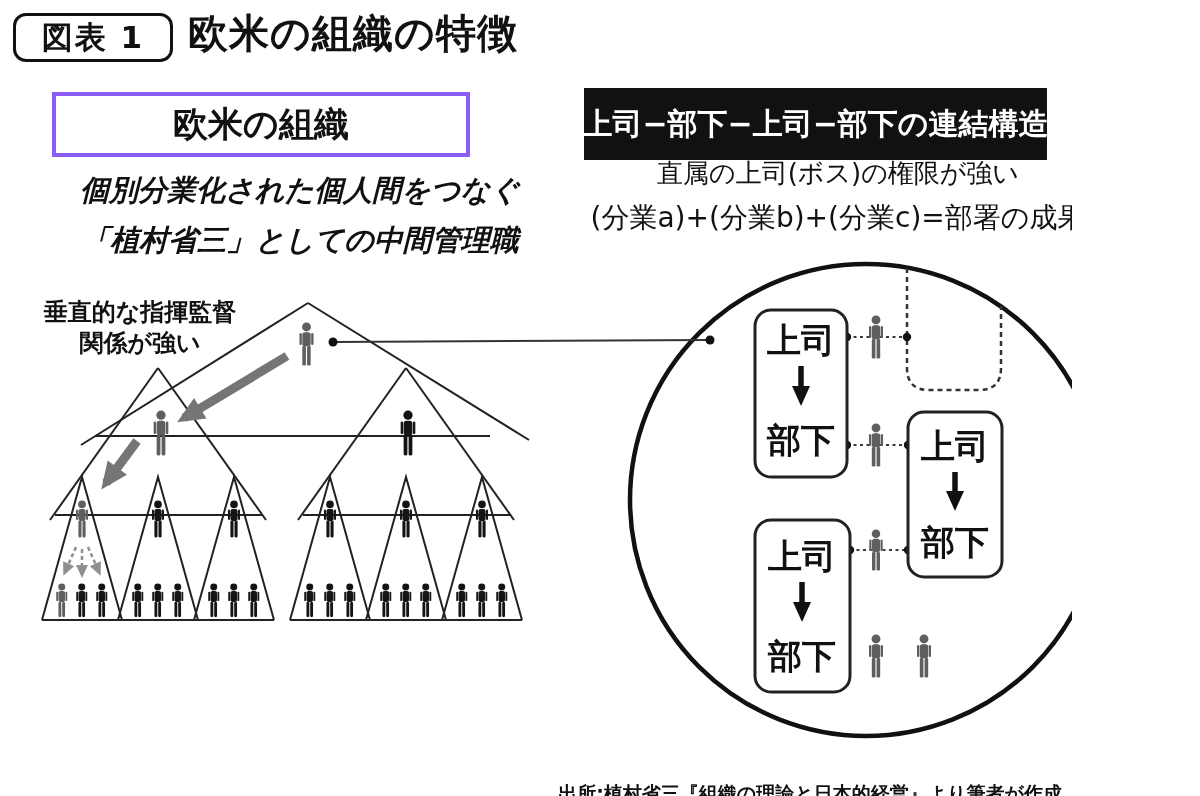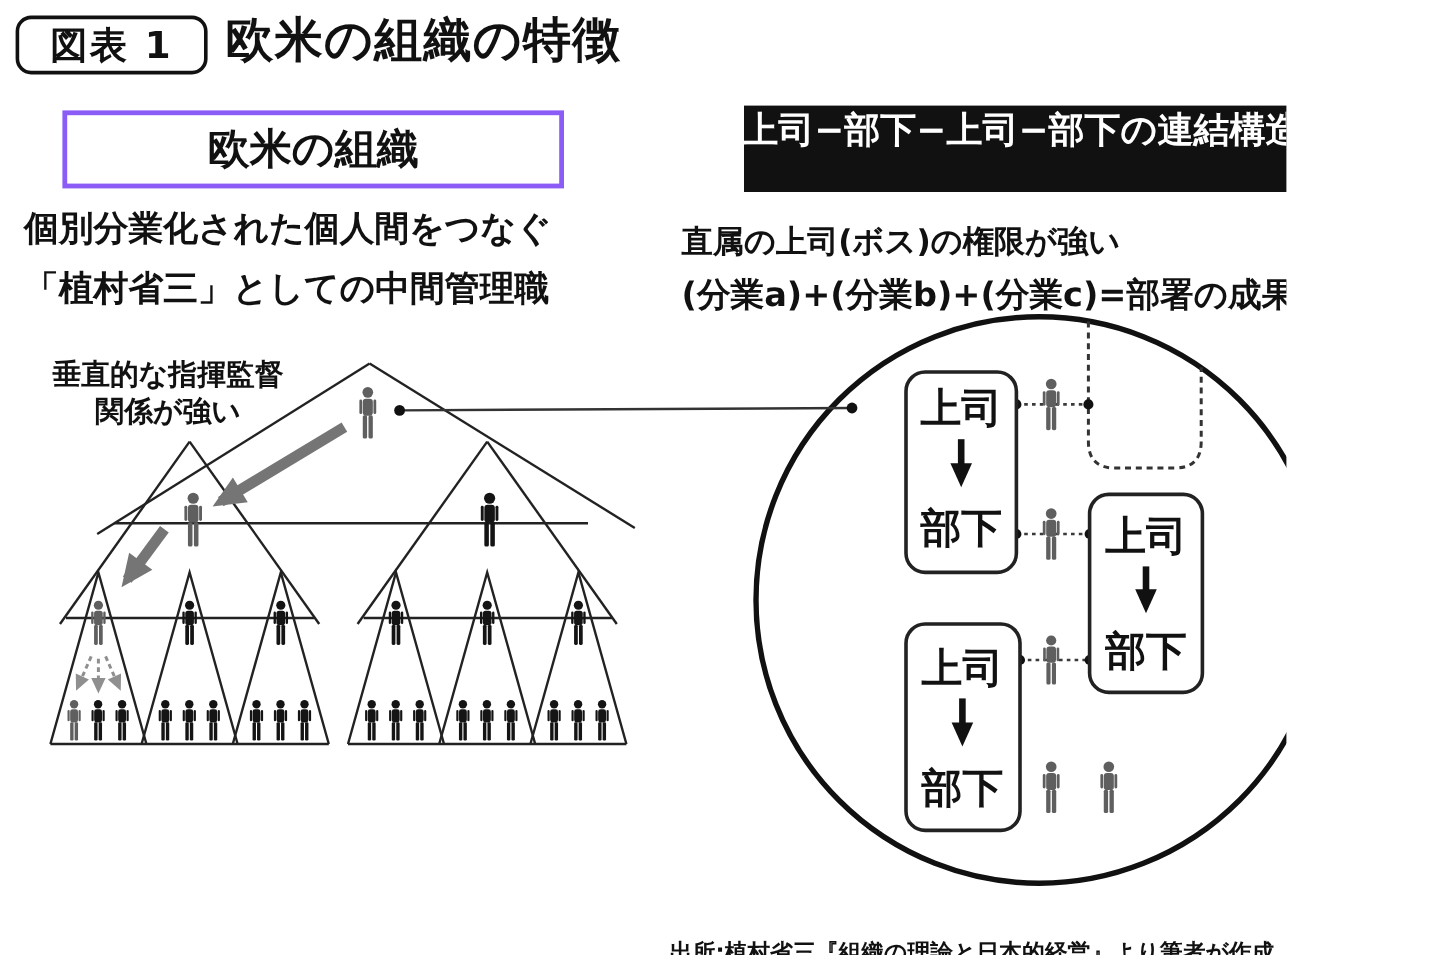--- a/index.html
+++ b/index.html
@@ -14,29 +14,29 @@
     font-size:31px;font-weight:700;letter-spacing:2px;box-sizing:border-box;
   }
   .fig-title{
     left:188px;top:6px;font-size:40px;font-weight:800;letter-spacing:1px;white-space:nowrap;text-align:right;
   }
   .left-header{
     left:52px;top:92px;width:418px;height:65px;border:4px solid #8b5cf6;box-sizing:border-box;
     display:flex;align-items:center;justify-content:center;font-size:35px;font-weight:800;
   }
   .right-header{
-    left:620px;top:88px;width:463px;height:72px;background:#111;color:#fff;box-sizing:border-box;
-    display:flex;align-items:flex-start;justify-content:center;font-size:30px;font-weight:800;white-space:nowrap;
+    left:584px;top:88px;width:463px;height:72px;background:#111;color:#fff;box-sizing:border-box;
+    display:flex;align-items:center;justify-content:center;font-size:30px;font-weight:800;white-space:nowrap;
   }
   .left-desc{
-    left:20px;top:166px;width:560px;text-align:left;font-size:29px;font-weight:600;line-height:1.72;
+    left:20px;top:166px;width:560px;text-align:center;font-size:29px;font-weight:600;line-height:1.72;font-style:italic;
   }
   .left-desc .emph{font-weight:800;}
   .right-desc{
-    left:568px;top:184px;width:540px;font-weight:700;
+    left:568px;top:156px;width:540px;text-align:center;font-weight:400;
   }
   .right-desc .l1{font-size:26px;}
   .right-desc .l2{font-size:28px;margin-top:8px;white-space:nowrap;}
   .note{
     left:28px;top:297px;width:224px;text-align:center;font-size:24px;font-weight:600;line-height:1.3;
   }
   .source{
     left:540px;top:781px;width:522px;text-align:right;font-size:19px;font-weight:600;white-space:nowrap;
   }
   svg text.boxlabel{font-family:"DejaVu Sans","Liberation Sans",sans-serif;font-size:34px;font-weight:700;fill:#111;}

